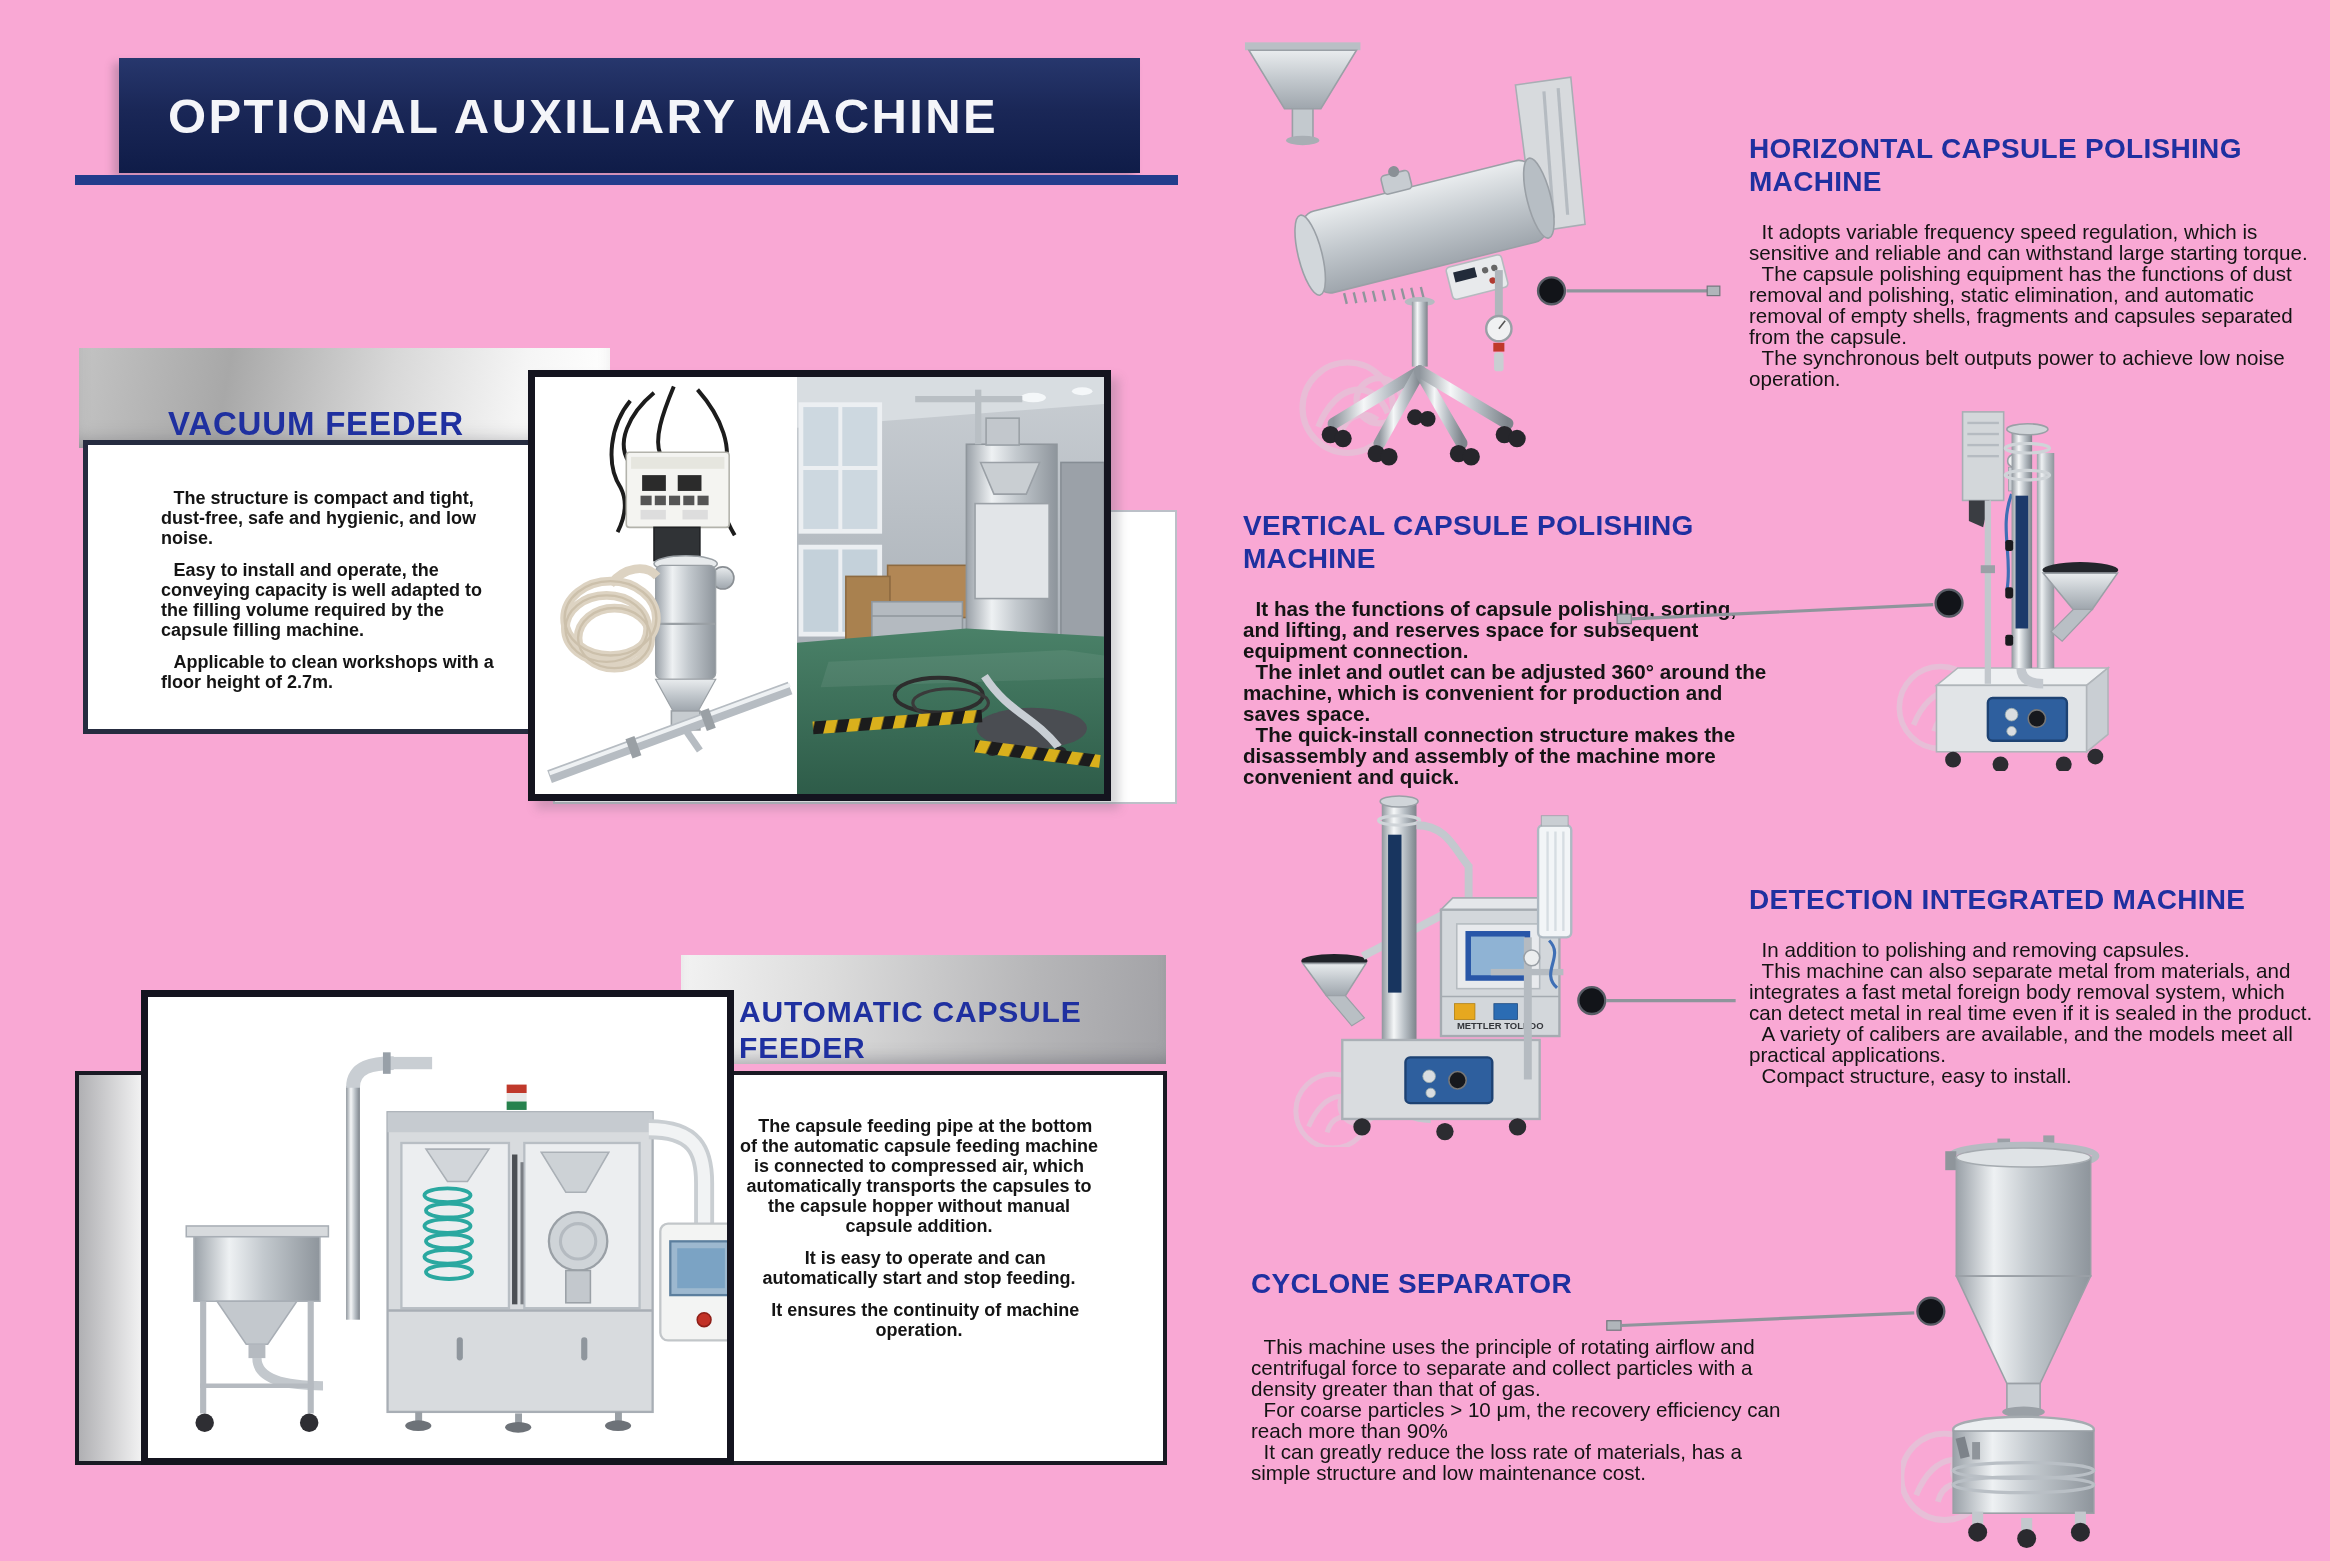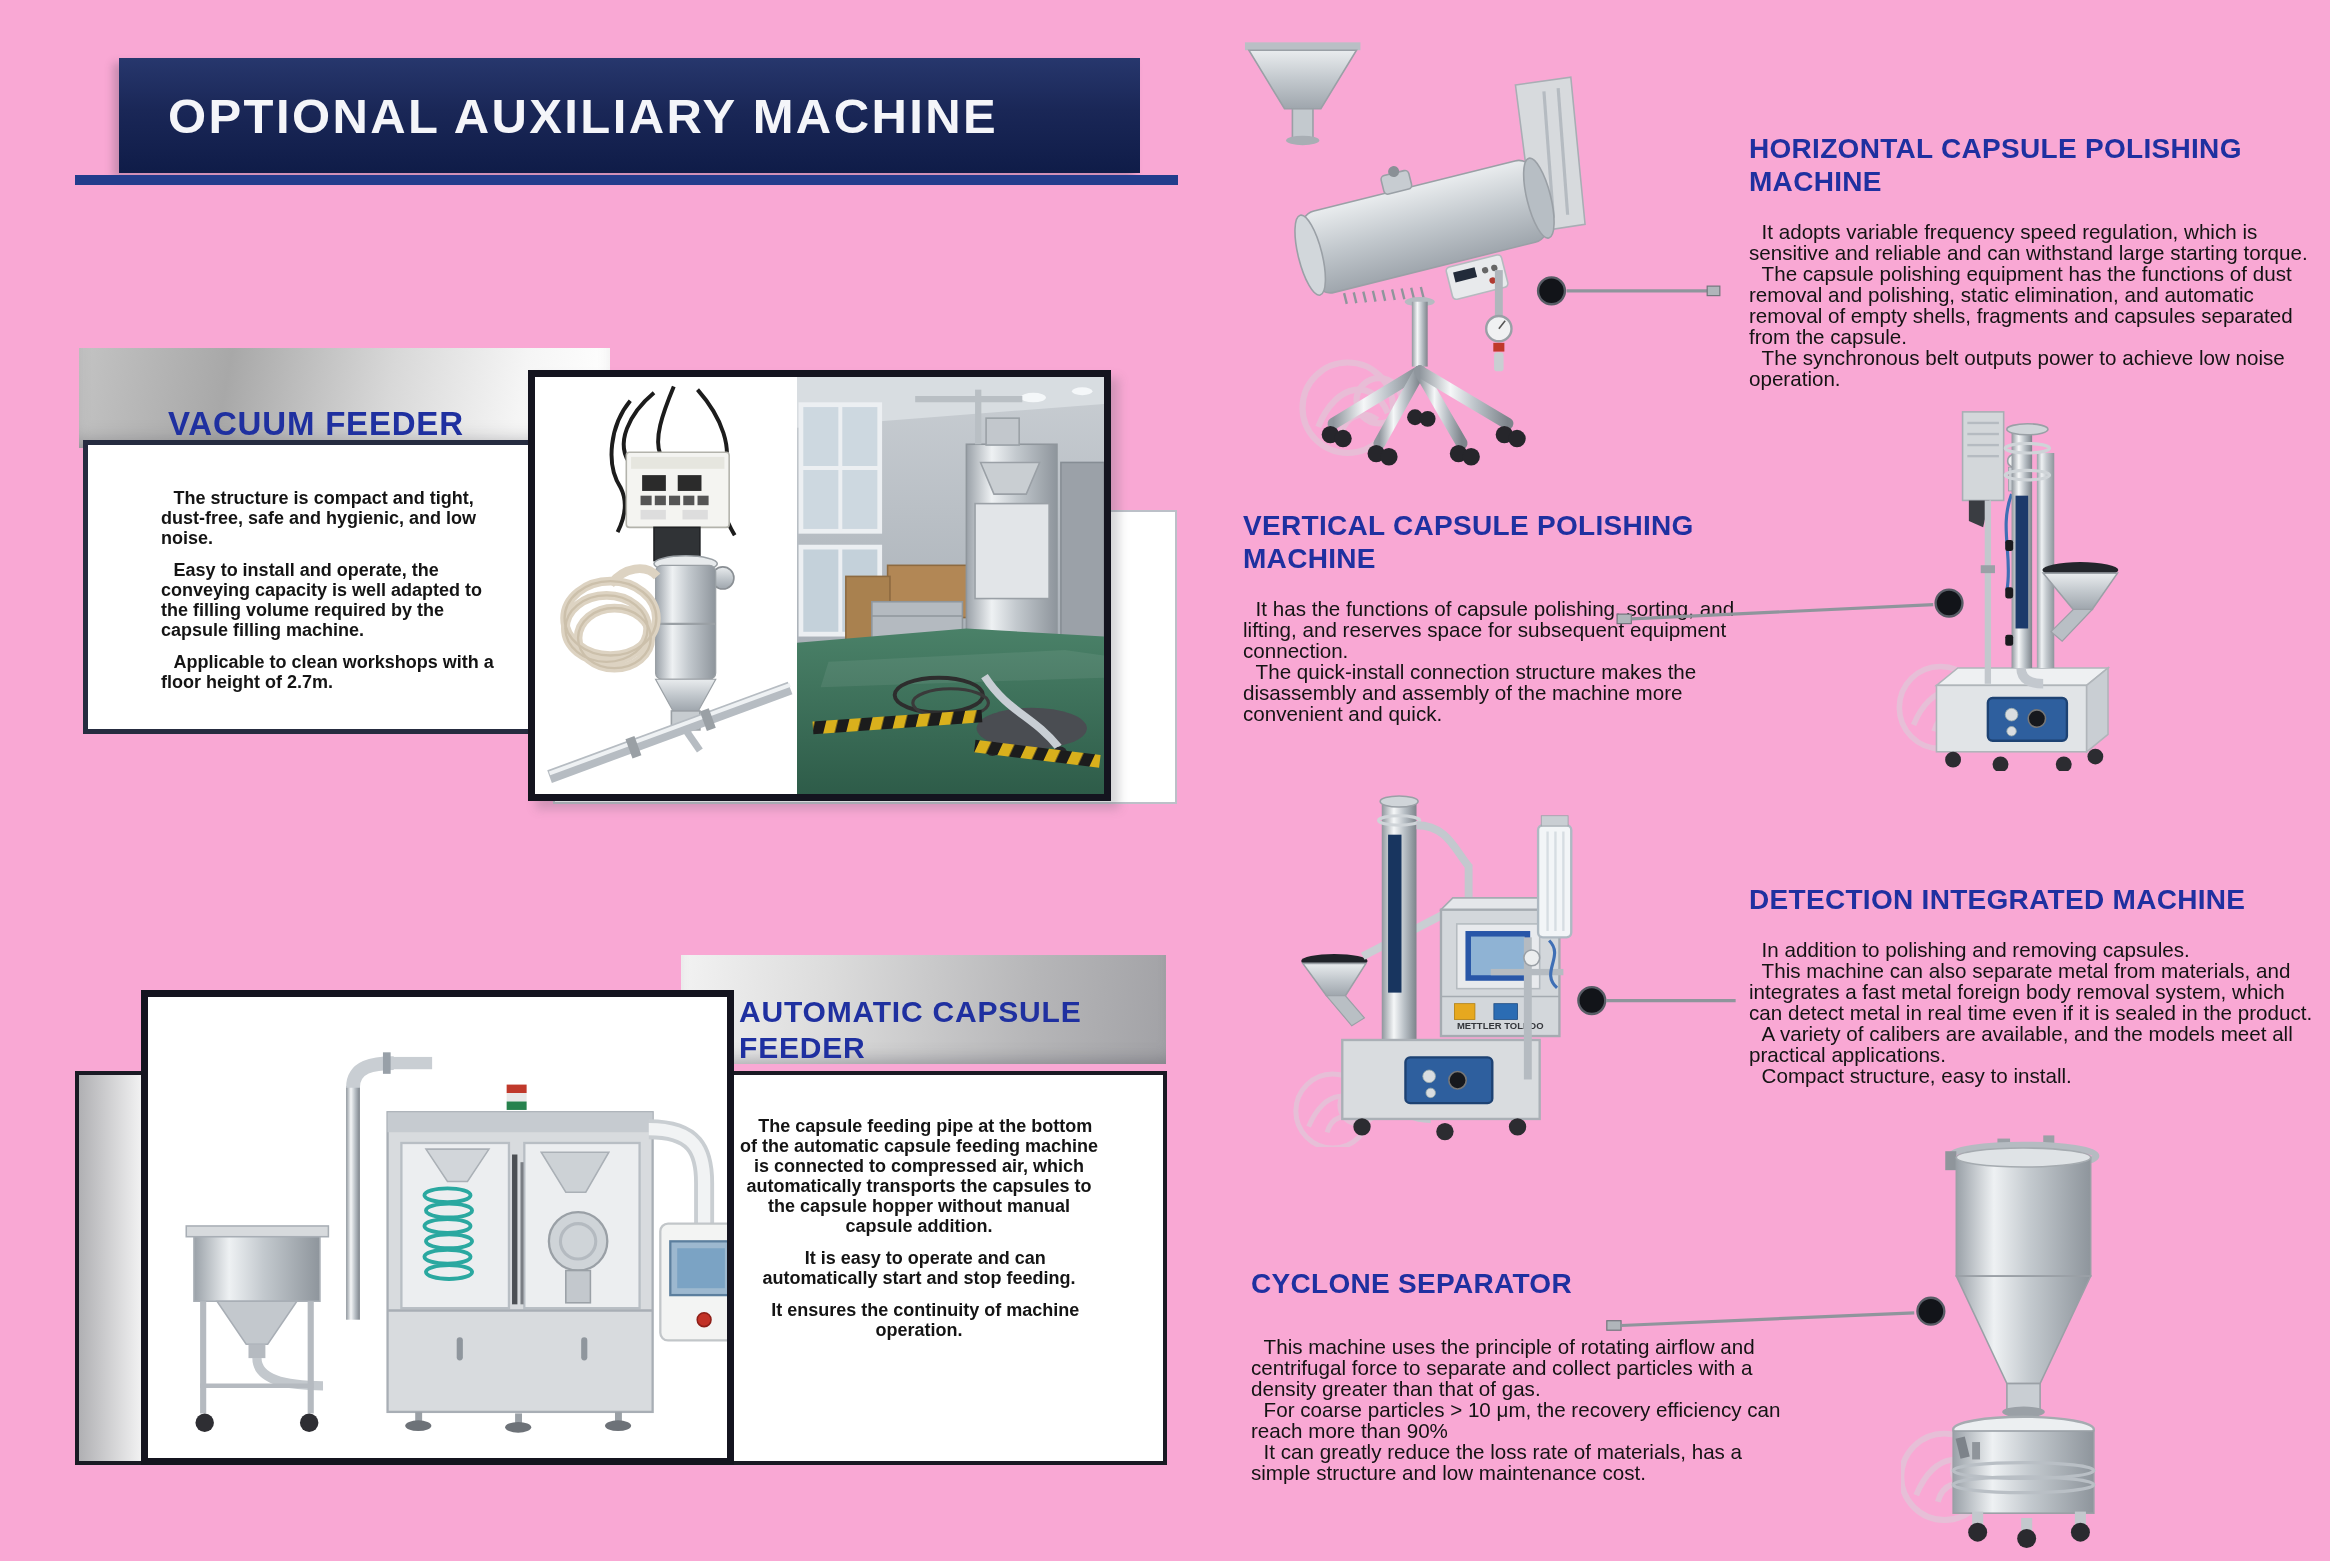--- a/index.html
+++ b/index.html
@@ -49,21 +49,21 @@
     box-shadow:inset 0 -14.2px 17.4px -11px rgba(80,80,90,.45);z-index:1;}
   .acf-title{left:739px;top:969px;font-size:30px;line-height:36px;z-index:2;}
   .acf-imagebox{left:141px;top:990px;width:593px;height:475px;border:7.1px solid #14141f;background:#fff;z-index:2;}
   .acf-imagebox svg{width:100%;height:100%;display:block;}
   .acf-text{left:739px;top:1116px;width:360px;z-index:2;text-align:center;}
 
   
   .hz-text{left:1749px;top:109px;width:572px;}
   .hz-body{margin-top:7.1px;}
   .vt-text{left:1243px;top:486px;width:525px;}
-  .vt-body{margin-top:12.6px;}
+  .vt-body{margin-top:12.6px;font-weight:bold;}
   .md-text{left:1749px;top:860px;width:572px;}
   .md-body{margin-top:6.3px;}
   .cy-text{left:1251px;top:1244px;width:549px;}
   .cy-body{margin-top:36px;}
 
   .hz-img{left:1237px;top:36px;width:356px;height:435px;}
   .vt-img{left:1893px;top:399px;width:249px;height:372px;}
   .md-img{left:1287px;top:779px;width:304px;height:368px;}
   .cy-img{left:1901px;top:1129px;width:245px;height:423px;}
   .mach svg{width:100%;height:100%;display:block;}
@@ -365,20 +365,21 @@
   </section>
 
   <section>
     <div class="abs vt-text">
       <h2 class="r-title">
         <span style="display:block">VERTICAL CAPSULE POLISHING</span>
         <span style="display:block">MACHINE</span>
       </h2>
       <div class="vt-body">
         <p class="r-para">It has the functions of capsule polishing, sorting, and lifting, and reserves space for subsequent equipment connection.</p>
+        <p class="r-para">The inlet and outlet can be adjusted 360° around the machine, which is convenient for production and saves space.</p>
         <p class="r-para">The quick-install connection structure makes the disassembly and assembly of the machine more convenient and quick.</p>
       </div>
     </div>
     <div class="abs mach vt-img">
       <svg viewBox="0 0 315 470" preserveAspectRatio="xMidYMid meet">
         <use href="#wm" transform="translate(60,390) scale(1.0)" opacity="0.5"></use>
         <polygon points="55,362 245,362 272,340 82,340" fill="#eef0f2" stroke="#b0b5ba" stroke-width="2"></polygon>
         <rect x="55" y="362" width="190" height="84" fill="#e1e4e7" stroke="#b0b5ba" stroke-width="2"></rect>
         <polygon points="245,362 272,340 272,424 245,446" fill="#c9ced3" stroke="#b0b5ba" stroke-width="2"></polygon>
         <rect x="120" y="378" width="100" height="54" rx="6" fill="#2e5f9e" stroke="#1d4273" stroke-width="3"></rect>

